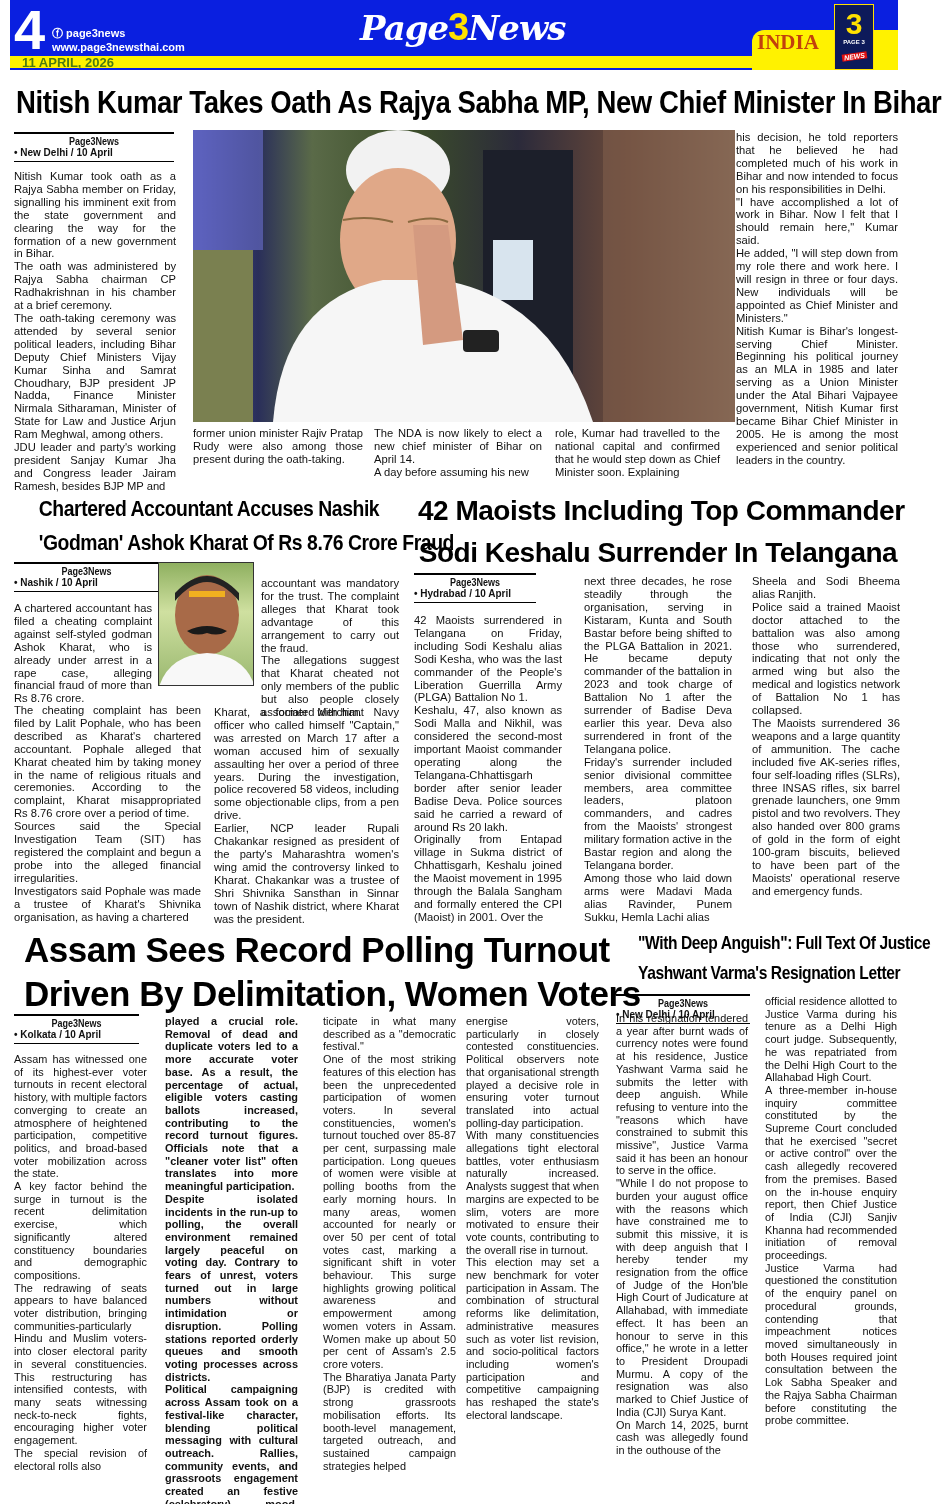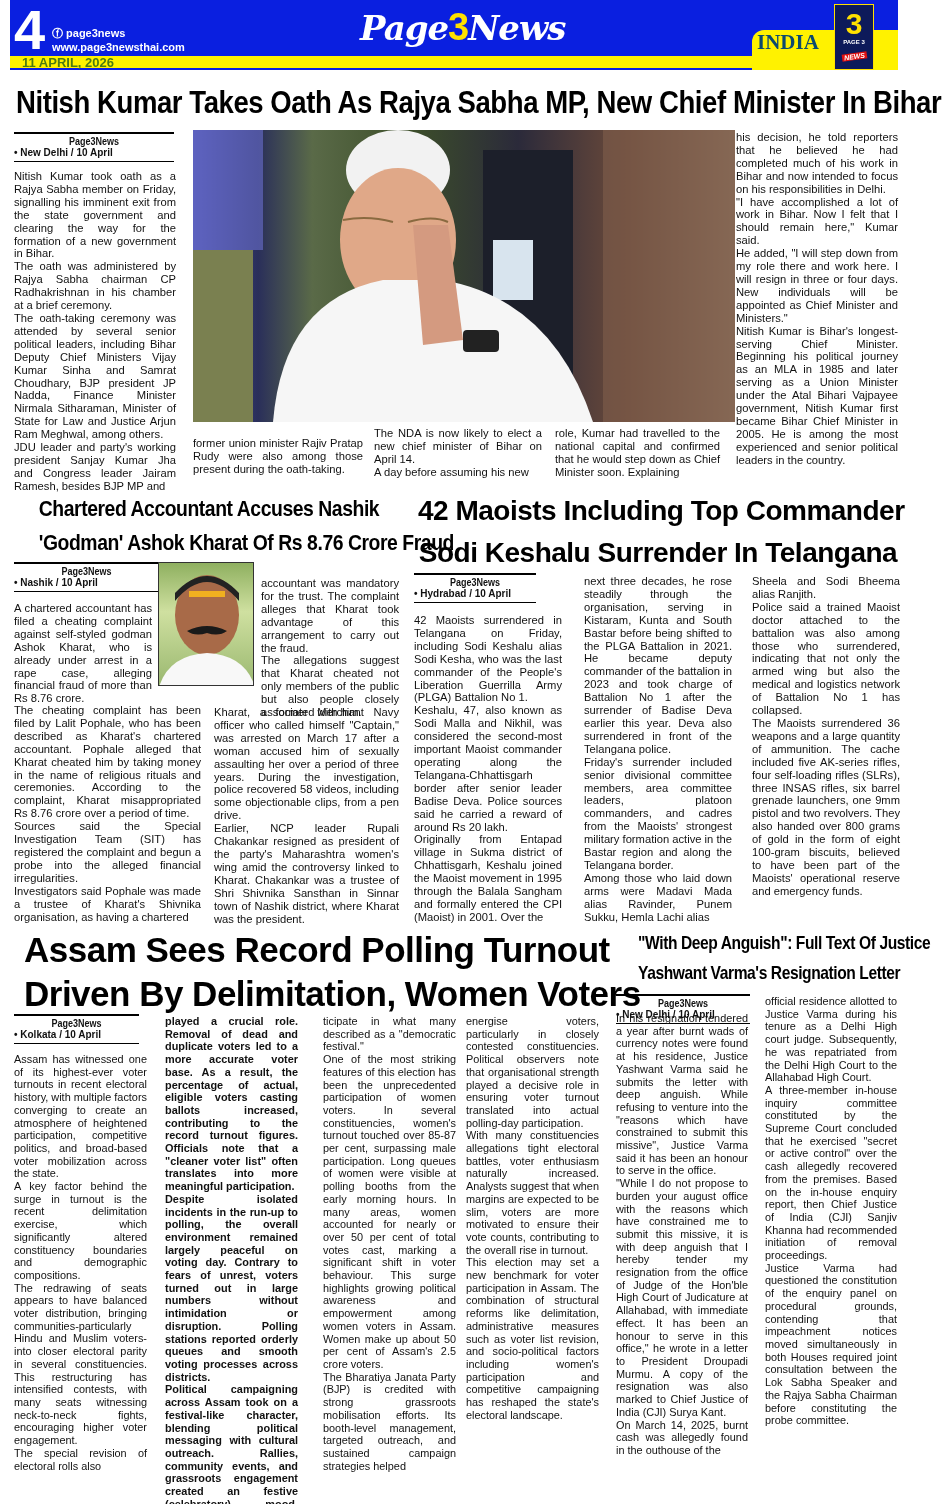--- a/index.html
+++ b/index.html
@@ -8,21 +8,21 @@
   
   .mast-blue { left: 10px; top: 0; width: 888px; height: 56px; background: #0a1fe0; }
   .mast-yellow { left: 10px; top: 56px; width: 888px; height: 14px; background: #fff200; border-bottom: 2px solid #0a1fe0; }
   .mast-yellow-right { left: 752px; top: 30px; width: 146px; height: 40px; background: #fff200; border-radius: 12px 0 0 0; }
   .page-num { left: 14px; top: 2px; font-size: 56px; font-weight: bold; color: #fff; line-height: 56px; font-family: "Liberation Sans", sans-serif; }
   .fb { left: 52px; top: 26px; font-size: 11px; color: #fff; font-weight: bold; }
   .site { left: 52px; top: 41px; font-size: 11px; color: #fff; font-weight: bold; }
   .date { left: 22px; top: 56px; font-size: 13px; color: #4d7c0f; font-weight: bold; line-height: 14px; }
   .brand { left: 360px; top: 6px; font-family: "DejaVu Serif", serif; font-size: 34px; color: #fff; font-weight: bold; font-style: italic; letter-spacing: -1px; }
   .brand .three { color: #ffe000; font-style: normal; font-family: "Liberation Sans", sans-serif; font-size: 38px; }
-  .india { left: 757px; top: 30px; font-family: "Liberation Serif", serif; font-size: 21px; font-weight: bold; color: #0c4a6e; }
+  .india { left: 757px; top: 30px; font-family: "Liberation Serif", serif; font-size: 21px; font-weight: bold; color: #c2410c; }
   .badge { left: 834px; top: 4px; width: 40px; height: 66px; background: #0d1a5a; border: 1px solid #ffe000; text-align: center; }
   .badge .b3 { color: #ffe000; font-size: 30px; font-weight: bold; line-height: 30px; display: block; margin-top: 4px; }
   .badge .bp { color: #fff; font-size: 6px; font-weight: bold; display: block; }
   .badge .bn { color: #fff; background: #e01010; font-size: 7px; font-style: italic; font-weight: bold; display: inline-block; padding: 0 2px; margin-top: 2px; transform: rotate(-8deg); }
   
   .hl { font-family: "Liberation Sans", sans-serif; font-weight: bold; color: #000; transform-origin: left top; white-space: nowrap; letter-spacing: -0.5px; }
   .h-main { left: 16px; top: 84px; font-size: 32px; transform: scaleX(0.86); }
   .h-ca { left: 16px; top: 492px; width: 380px; text-align: center; font-size: 22px; line-height: 34px; transform: scaleX(0.88); transform-origin: center top; }
   .h-mao { left: 418px; top: 490px; width: 480px; text-align: center; font-size: 28px; line-height: 42px; }
   .h-assam { left: 24px; top: 928px; width: 570px; text-align: center; font-size: 35px; line-height: 44px; }
@@ -81,21 +81,21 @@
     <rect x="410" y="0" width="132" height="292" fill="#7a5a48" opacity="0.7"></rect>
     <ellipse cx="205" cy="40" rx="52" ry="40" fill="#f2f2f2"></ellipse>
     <ellipse cx="205" cy="110" rx="58" ry="72" fill="#e0a888"></ellipse>
     <path d="M80 292 Q90 170 190 150 L250 150 Q360 170 400 292 Z" fill="#f6f6f6"></path>
     <path d="M220 95 L255 95 L270 210 L230 215 Z" fill="#d49a80"></path>
     <rect x="270" y="200" width="36" height="22" rx="4" fill="#222"></rect>
     <path d="M150 90 Q175 85 200 92 M215 92 Q240 85 255 92" stroke="#8a6a40" stroke-width="2" fill="none"></path>
   </svg>
 </div>
 
-<div class="abs col" style="left:193px;top:437px;width:170px;">
+<div class="abs col" style="left:193px;top:427px;width:170px;">
     <p>former union minister Rajiv Pratap Rudy were also among those present during the oath-taking.</p>
   </div>
 <div class="abs col" style="left:374px;top:427px;width:168px;">
     <p>The NDA is now likely to elect a new chief minister of Bihar on April 14.</p>
     <p>A day before assuming his new</p>
   </div>
 <div class="abs col" style="left:555px;top:427px;width:165px;">
     <p>role, Kumar had travelled to the national capital and confirmed that he would step down as Chief Minister soon. Explaining</p>
   </div>
 <div class="abs col" style="left:736px;top:131px;width:162px;">

